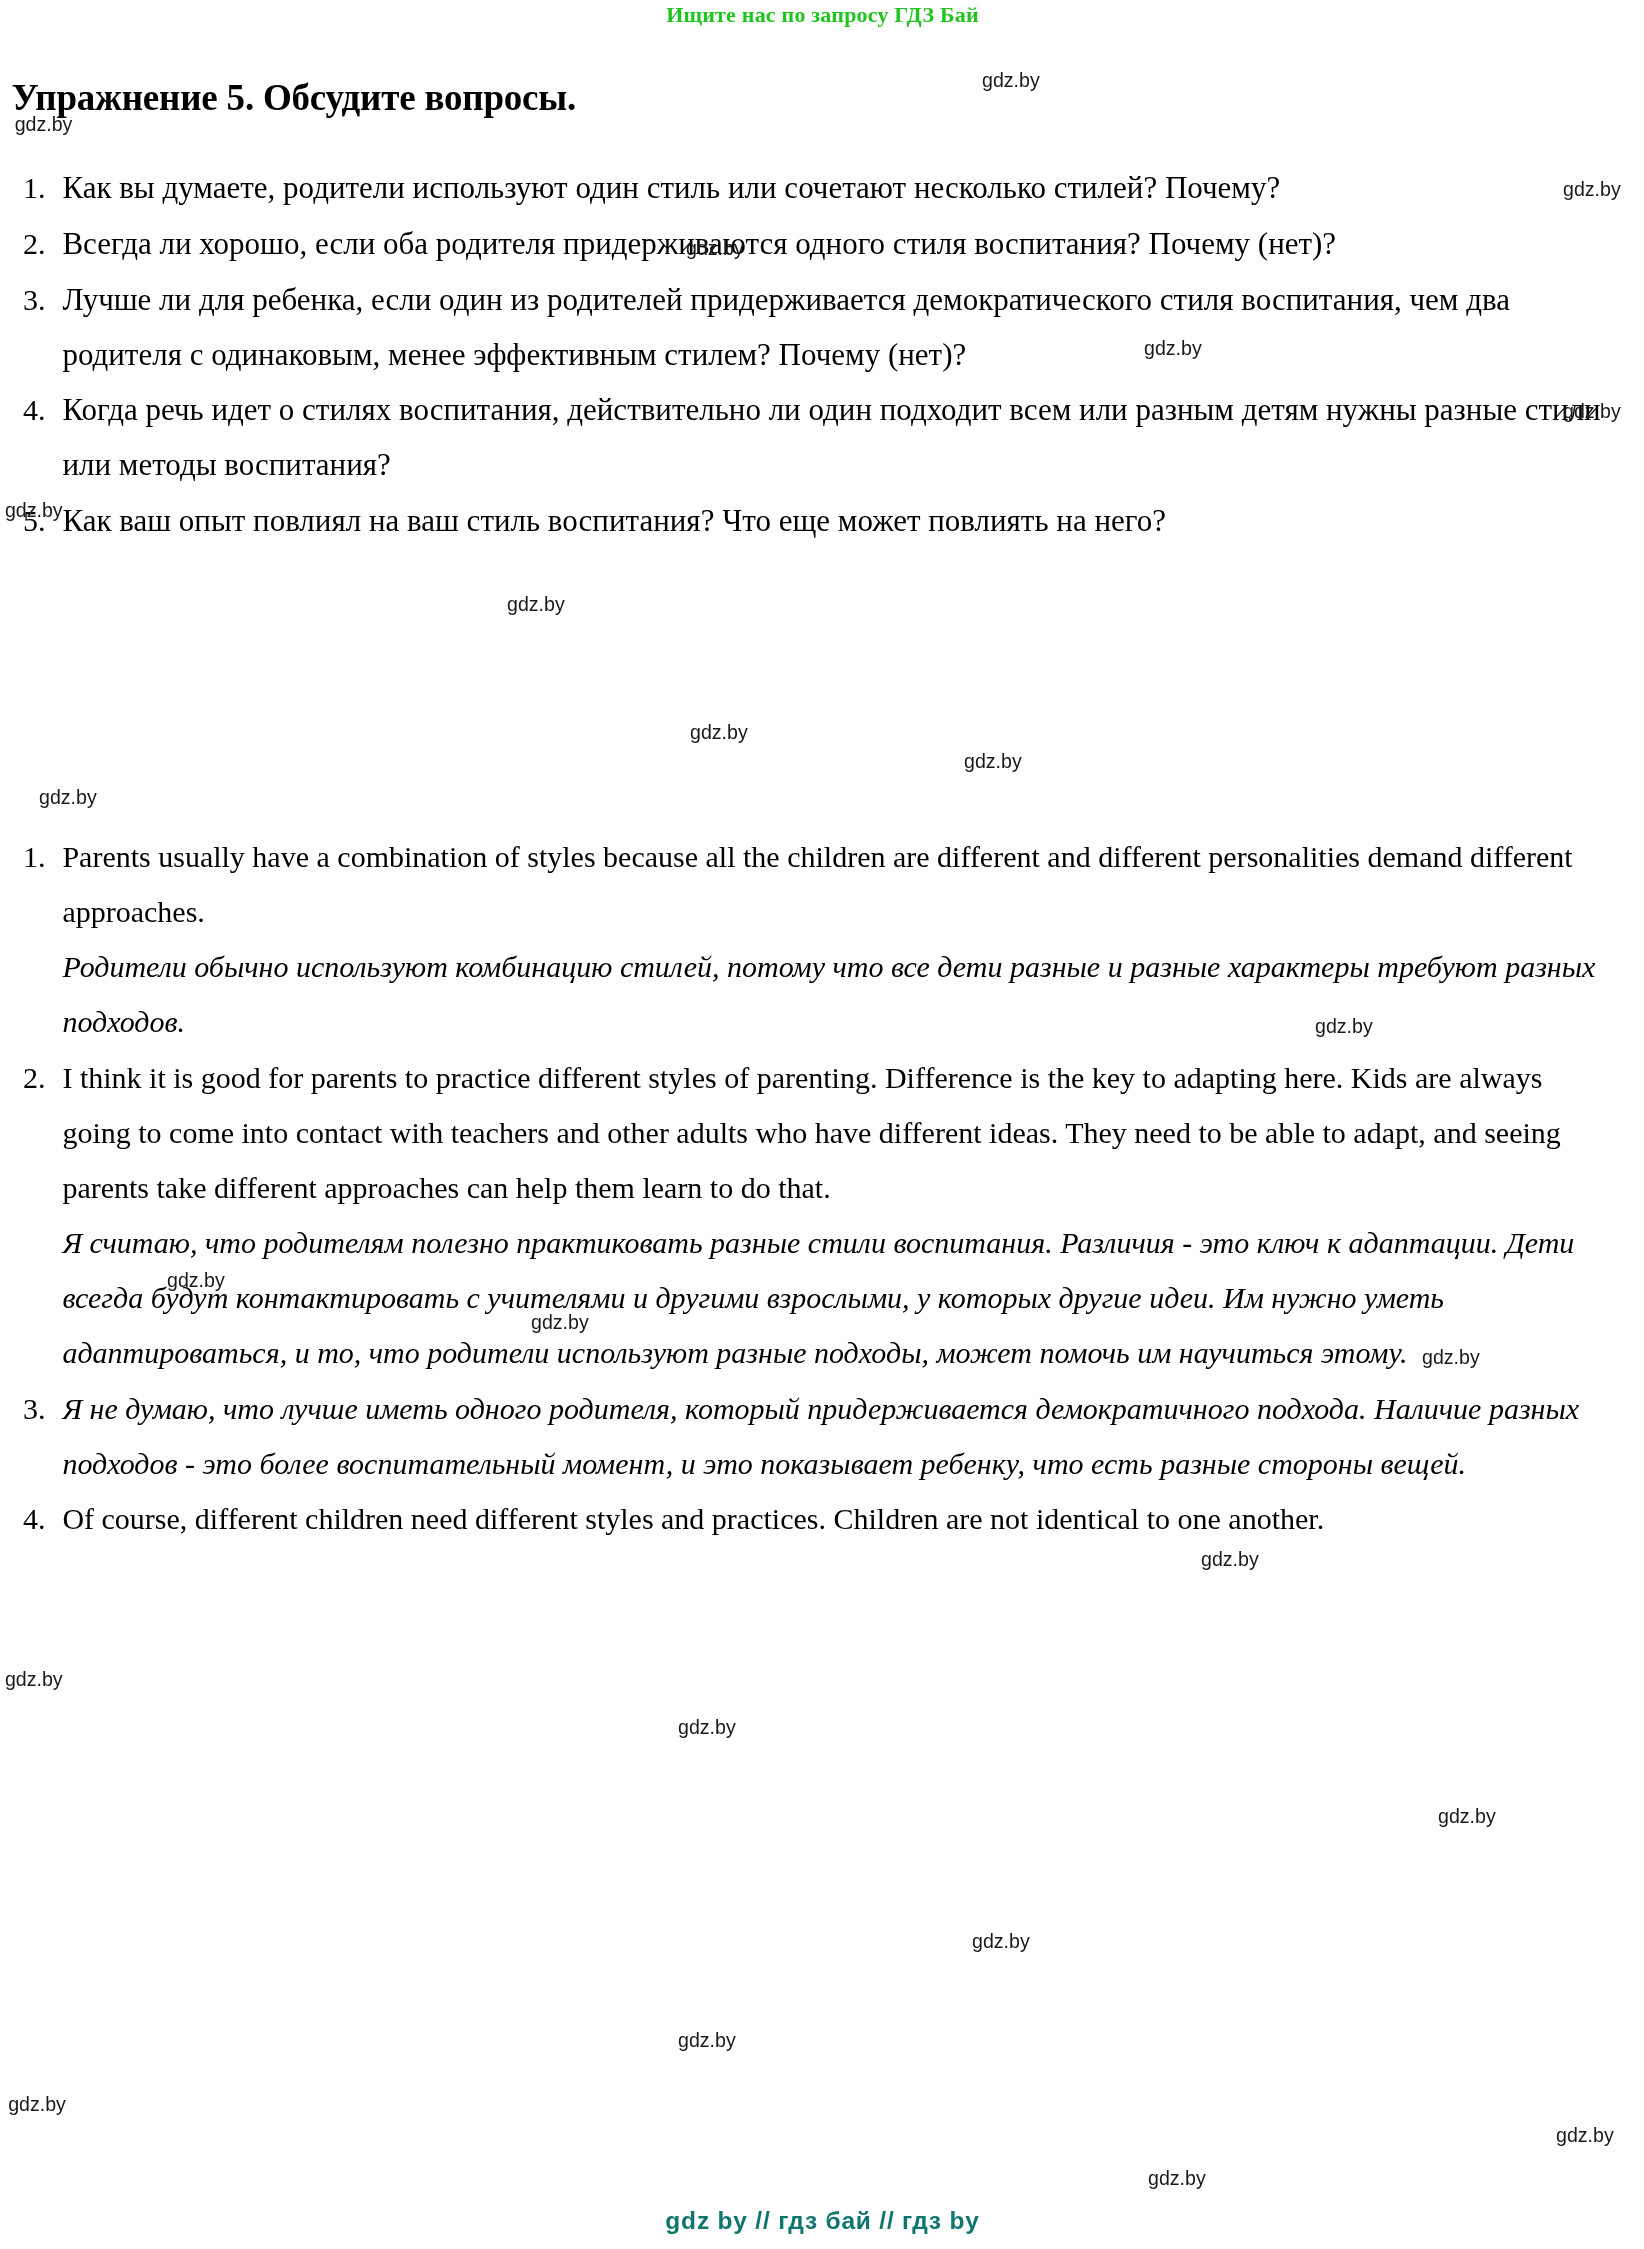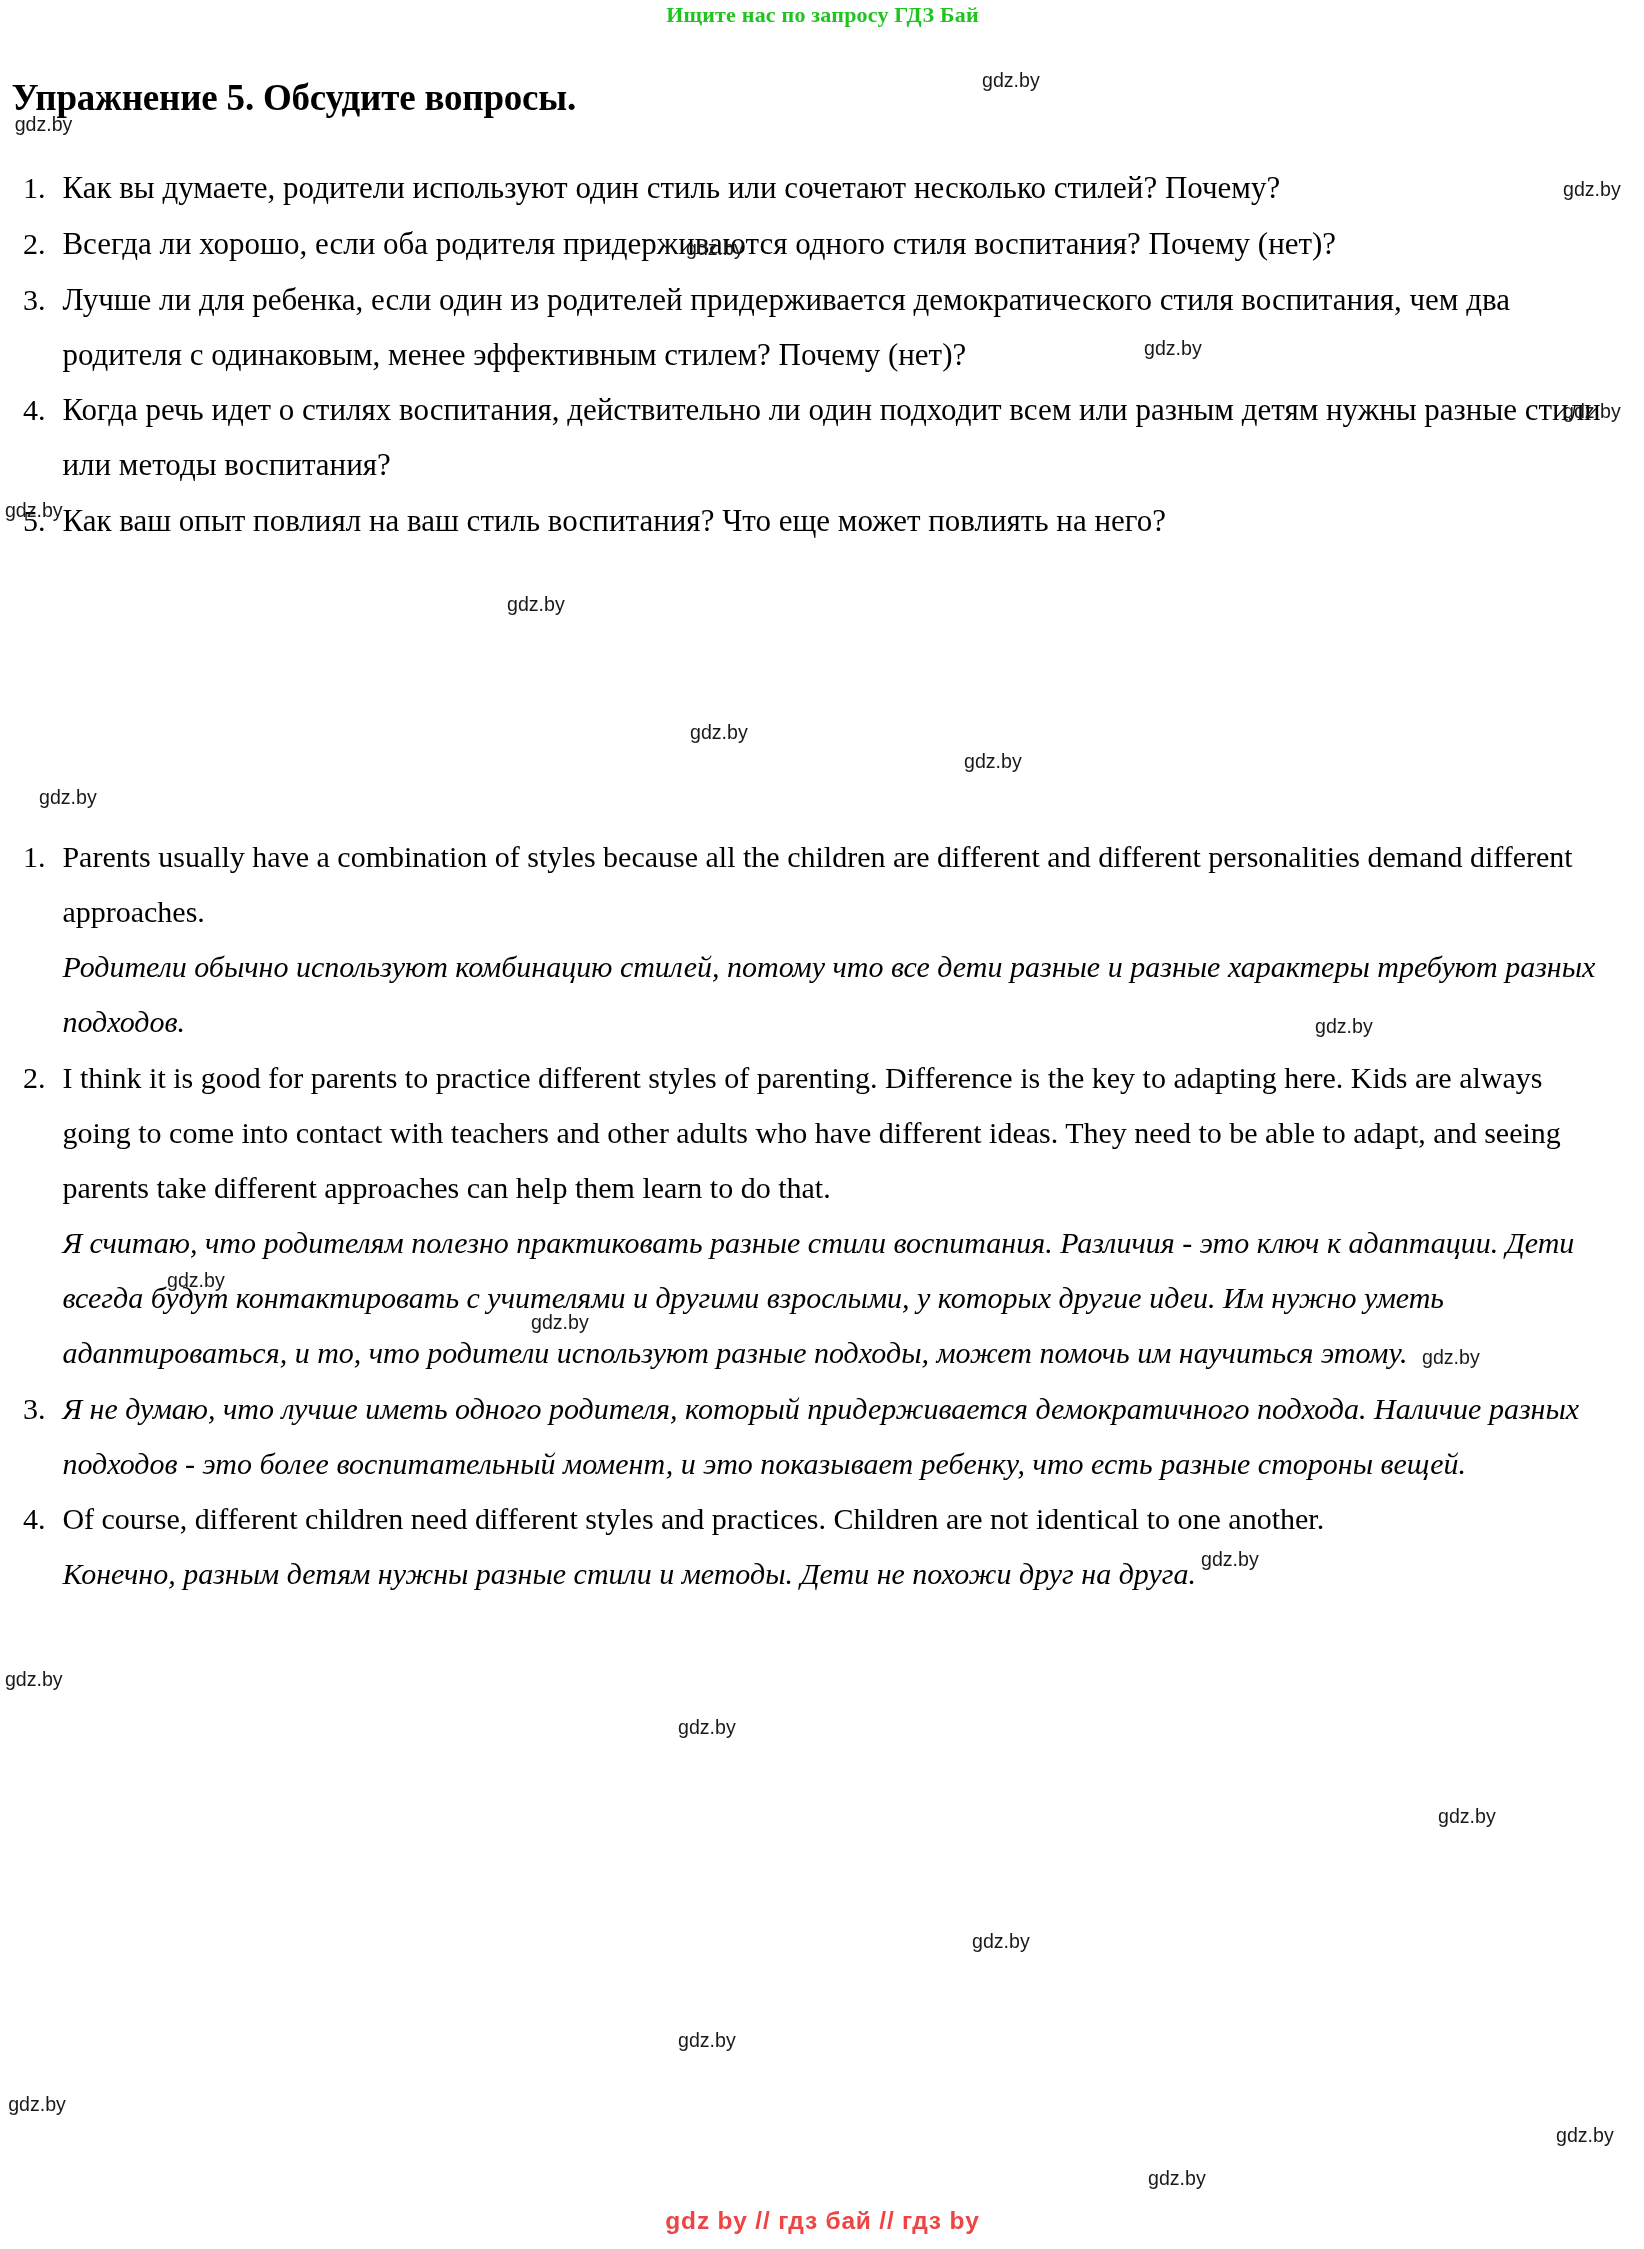--- a/index.html
+++ b/index.html
@@ -99,21 +99,21 @@
   
   .footer {
     position: absolute;
     left: 0;
     top: 2207px;
     width: 1645px;
     text-align: center;
     font-family: "Liberation Sans", "DejaVu Sans", sans-serif;
     font-size: 24.5px;
     font-weight: bold;
-    color: #ef4444;
+    color: #0f766e;
     letter-spacing: 0.8px;
   }
 </style>
 </head>
 <body>
 
 <div class="page">
 
   <div class="promo">Ищите нас по запросу ГДЗ Бай</div>
 
@@ -160,21 +160,20 @@
     <div class="item">
       <span class="marker">3.</span>
       <span class="body-text">
         <span class="translation">Я не думаю, что лучше иметь одного родителя, который придерживается демократичного подхода. Наличие разных подходов - это более воспитательный момент, и это показывает ребенку, что есть разные стороны вещей.</span>
       </span>
     </div>
     <div class="item">
       <span class="marker">4.</span>
       <span class="body-text">
         <span>Of course, different children need different styles and practices. Children are not identical to one another.</span>
-        <span class="translation">Конечно, разным детям нужны разные стили и методы. Дети не похожи друг на друга.</span>
       </span>
     </div>
   </div>
 
   <div id="watermark-layer">
       <span class="wm" style="left: 14.7px; top: 113px;">gdz.by</span>
       <span class="wm" style="left: 982px; top: 69px;">gdz.by</span>
       <span class="wm" style="left: 1563px; top: 178px;">gdz.by</span>
       <span class="wm" style="left: 686px; top: 237px;">gdz.by</span>
       <span class="wm" style="left: 1144px; top: 337px;">gdz.by</span>

